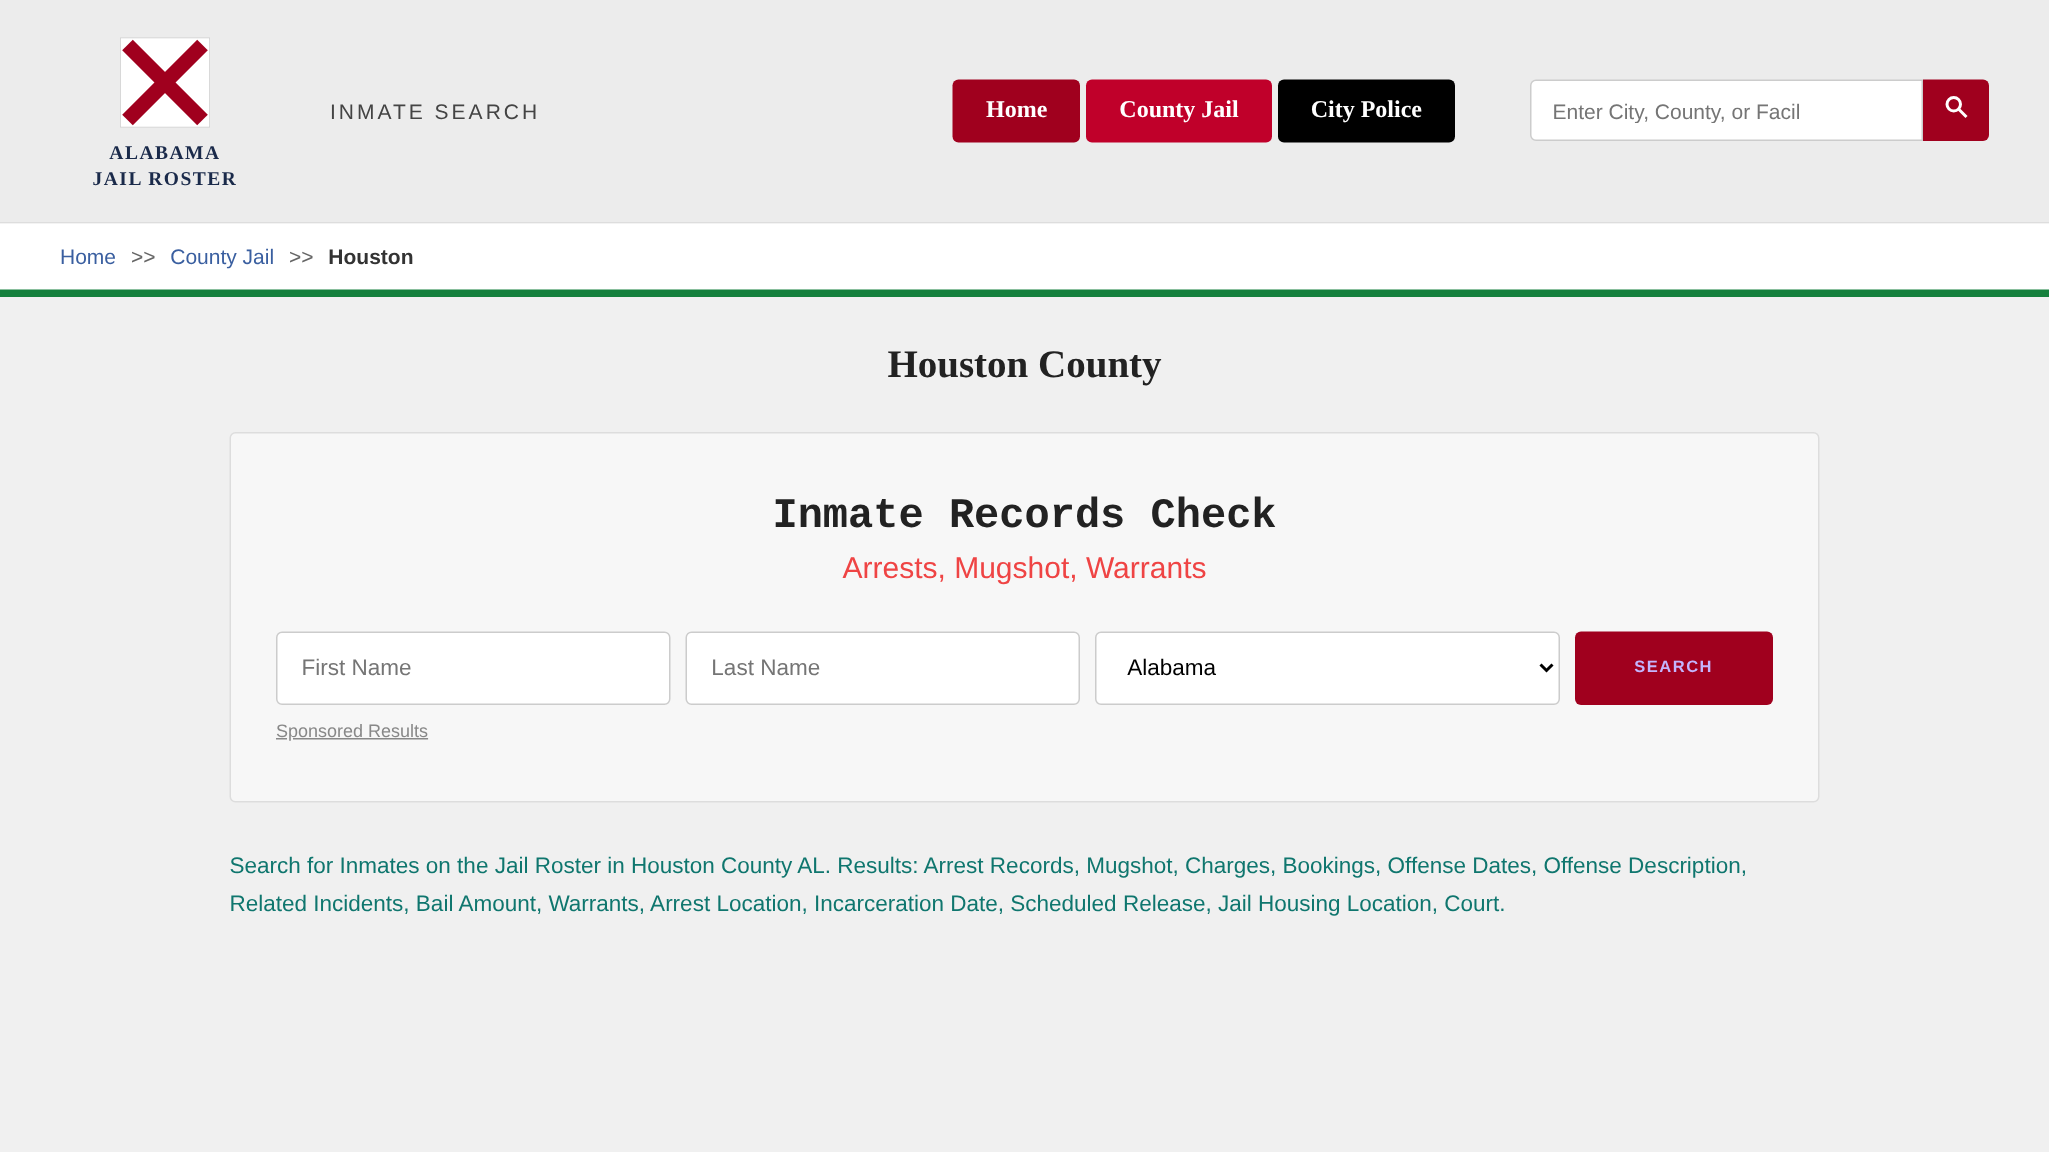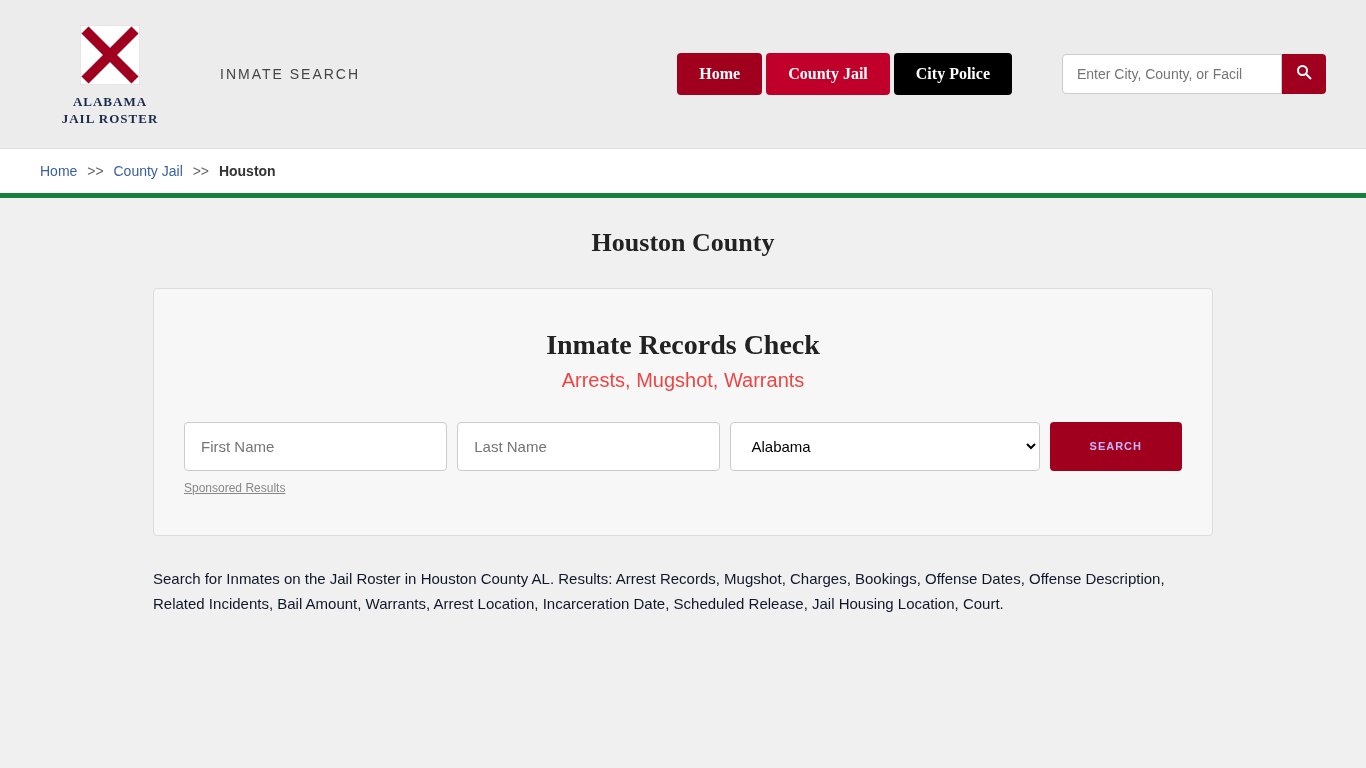--- a/index.html
+++ b/index.html
@@ -73,21 +73,21 @@
       text-align: right;
     }
     .search-bar {
       display: flex;
       margin-left: 20px;
     }
     .search-bar input {
       padding: 10px 14px;
       border: 1px solid #ccc;
       font-size: 14px;
-      width: 220px;
+      width: 262px;
       border-radius: 4px 0 0 4px;
       outline: none;
     }
     .search-bar button {
       background: #a0001e;
       border: none;
       color: white;
       padding: 10px 14px;
       cursor: pointer;
       border-radius: 0 4px 4px 0;
@@ -128,21 +128,21 @@
     .records-card {
       background: #f7f7f7;
       border: 1px solid #ddd;
       border-radius: 4px;
       padding: 40px 30px 40px;
       margin-bottom: 30px;
     }
     .records-card h2 {
       text-align: center;
       font-size: 28px;
-      font-family: Liberation Serif, serif;
+      font-family: Liberation Mono, monospace;
       color: #222;
       margin-bottom: 8px;
     }
     .records-card .subtitle {
       text-align: center;
       font-size: 20px;
       color: #ef4444;
       margin-bottom: 30px;
       font-family: Arial, sans-serif;
     }
@@ -256,21 +256,21 @@
       padding: 2px 6px;
       font-size: 8px;
       font-family: Arial, sans-serif;
       white-space: nowrap;
       border: 1px solid #aaa;
     }
 
     .description-text {
       font-size: 15px;
       line-height: 1.7;
-      color: #0f172a;
+      color: #0f766e;
       font-family: Arial, sans-serif;
     }
   </style>
 </head>
 <body>
 
 <header class="header">
   <div class="logo-area">
     <div class="logo-icon">
 

